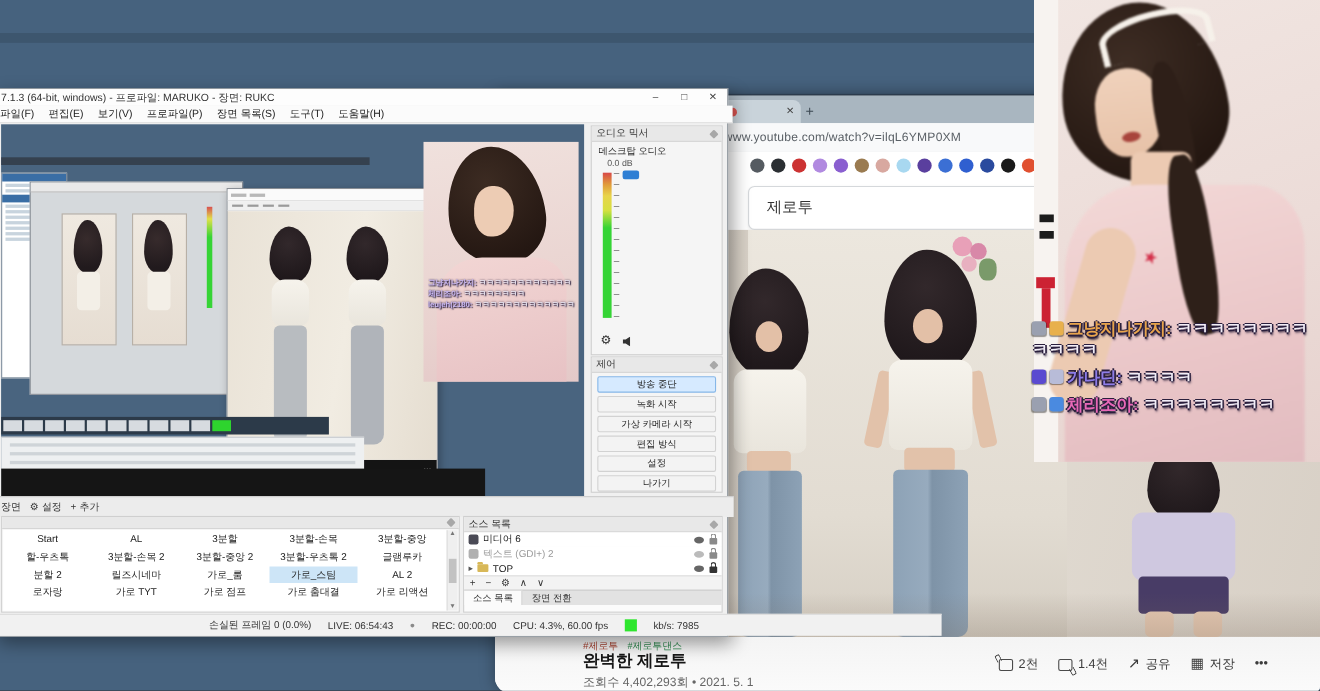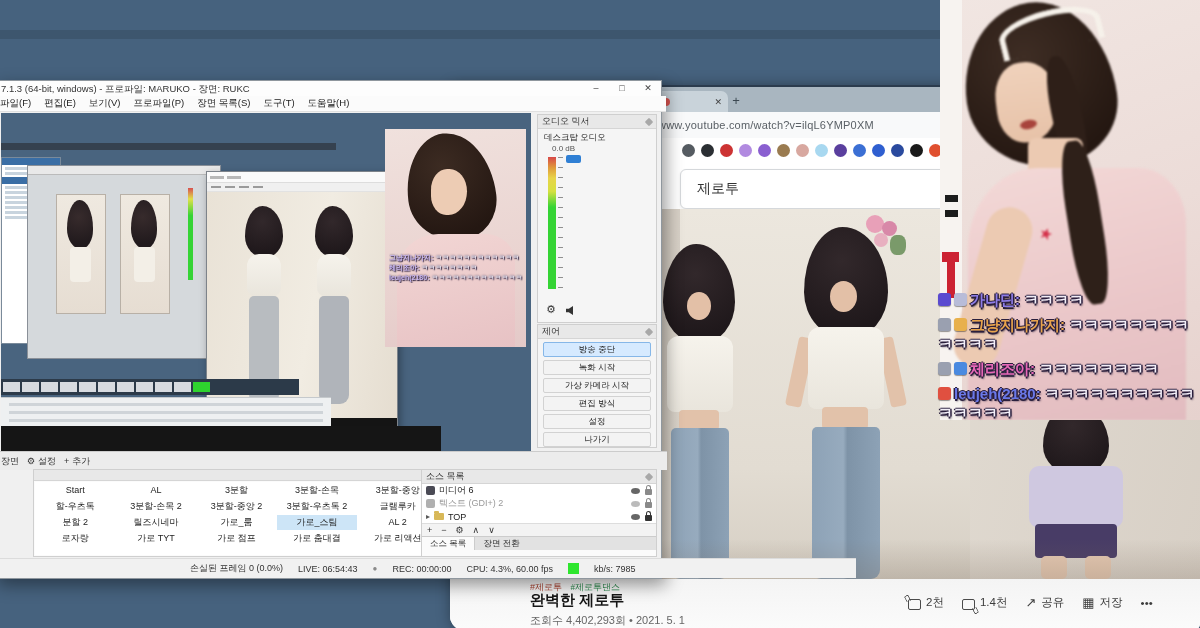--- a/index.html
+++ b/index.html
@@ -123,21 +123,21 @@
              clip-path:polygon(0 30%,40% 30%,100% 0,100% 100%,40% 70%,0 70%);}
   #controls{left:542px;top:243px;width:118px;height:122px;}
   .ctl-btn{margin:3px 5px 0 5px;height:13px;background:#f3f3f3;border:1px solid #d2d2d2;border-radius:2px;
            font-size:8.5px;color:#222;text-align:center;line-height:13px;}
   .ctl-btn.active{background:#d6eaff;border-color:#86b7e8;}
 
   
   #obs-toolbar{left:0;top:370px;width:666px;height:18px;background:#ececec;border-top:1px solid #ccc;
                display:flex;align-items:center;gap:8px;padding-left:6px;font-size:9px;color:#333;}
   .chip{display:flex;align-items:center;gap:3px;}
-  #scene-dock{left:6px;top:388px;width:415px;height:86px;background:#fbfbfb;border:1px solid #cfcfcf;margin-left:32px;}
+  #scene-dock{left:6px;top:388px;width:415px;height:86px;background:#fbfbfb;border:1px solid #cfcfcf;}
   #scene-dock .dock-header{height:9px;}
   #scene-grid{position:absolute;left:1px;top:12px;right:11px;bottom:1px;display:grid;
               grid-template-columns:repeat(5,1fr);grid-auto-rows:16px;align-items:center;background:#fff;}
   .scene-cell{font-size:9px;color:#222;text-align:center;white-space:nowrap;overflow:hidden;padding:1px 2px;}
   .scene-cell.sel{background:#cde5f7;}
   #scene-scroll{position:absolute;right:1px;top:12px;width:9px;bottom:1px;background:#efefef;border-left:1px solid #ddd;
                 display:flex;flex-direction:column;justify-content:space-between;align-items:center;font-size:6px;color:#777;}
   #scene-scroll .sthumb{width:7px;height:22px;background:#c2c2c2;}
   #scene-move{left:10px;top:477px;font-size:9px;color:#333;letter-spacing:6px;}
   #source-dock{left:426px;top:388px;width:234px;height:86px;background:#fbfbfb;border:1px solid #cfcfcf;}
@@ -557,25 +557,22 @@
       <div class="fc" id="fc-neck"></div>
       <div class="fc" id="fc-top"></div>
       <div class="fc" id="fc-armL"></div>
       <div class="fc" id="fc-strand"></div>
       <div class="fc" id="fc-star"></div>
     </div>
   </div>
 
   <div class="abs" id="chat">
     <div class="msg">
+      <span class="badge" style="background: rgb(154, 160, 176);"></span><span class="badge" style="background: rgb(232, 176, 76);"></span><span class="uname" style="color: rgb(232, 164, 76);">그냥지나가지:</span><span>ㅋㅋㅋㅋㅋㅋㅋㅋㅋㅋㅋㅋ</span>
+    </div>
+    <div class="msg">
       <span class="badge" style="background: rgb(90, 74, 208);"></span><span class="badge" style="background: rgb(184, 188, 216);"></span><span class="uname" style="color: rgb(141, 124, 232);">가나딘:</span><span>ㅋㅋㅋㅋ</span>
-    </div>
-    <div class="msg">
-      <span class="badge" style="background: rgb(154, 160, 176);"></span><span class="badge" style="background: rgb(232, 176, 76);"></span><span class="uname" style="color: rgb(232, 164, 76);">그냥지나가지:</span><span>ㅋㅋㅋㅋㅋㅋㅋㅋㅋㅋㅋㅋ</span>
     </div>
     <div class="msg">
       <span class="badge" style="background: rgb(154, 160, 176);"></span><span class="badge" style="background: rgb(74, 138, 224);"></span><span class="uname" style="color: rgb(232, 104, 184);">체리조아:</span><span>ㅋㅋㅋㅋㅋㅋㅋㅋ</span>
     </div>
-    <div class="msg">
-      <span class="badge" style="background: rgb(224, 80, 64);"></span><span class="uname" style="color: rgb(106, 120, 232);">leujeh(2180:</span><span>ㅋㅋㅋㅋㅋㅋㅋㅋㅋㅋㅋㅋㅋㅋㅋ</span>
-    </div>
   </div>
 </div>
 
 </body></html>

